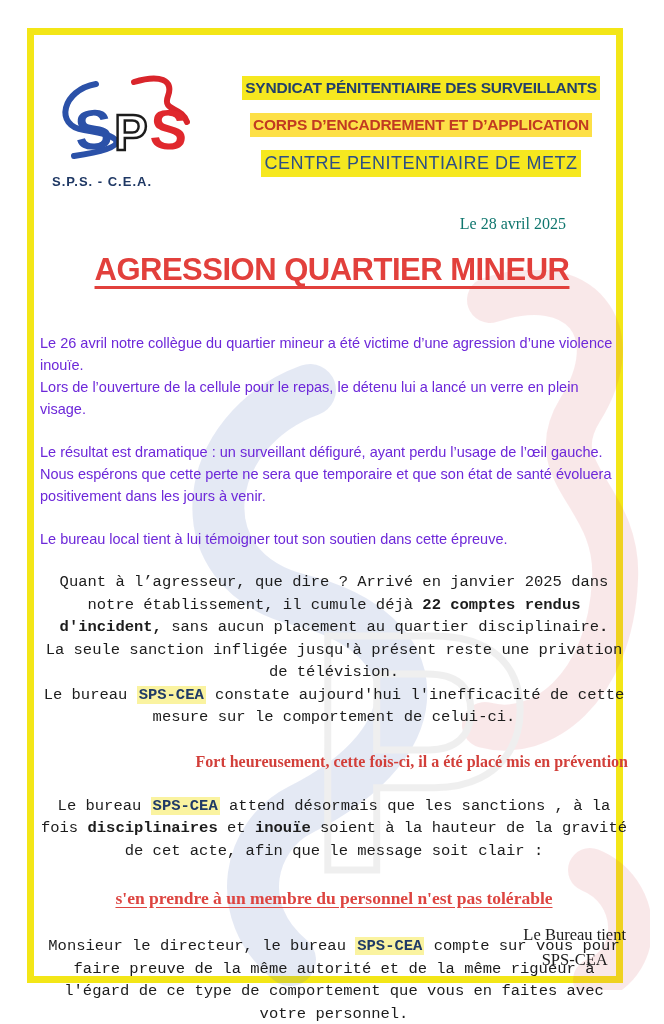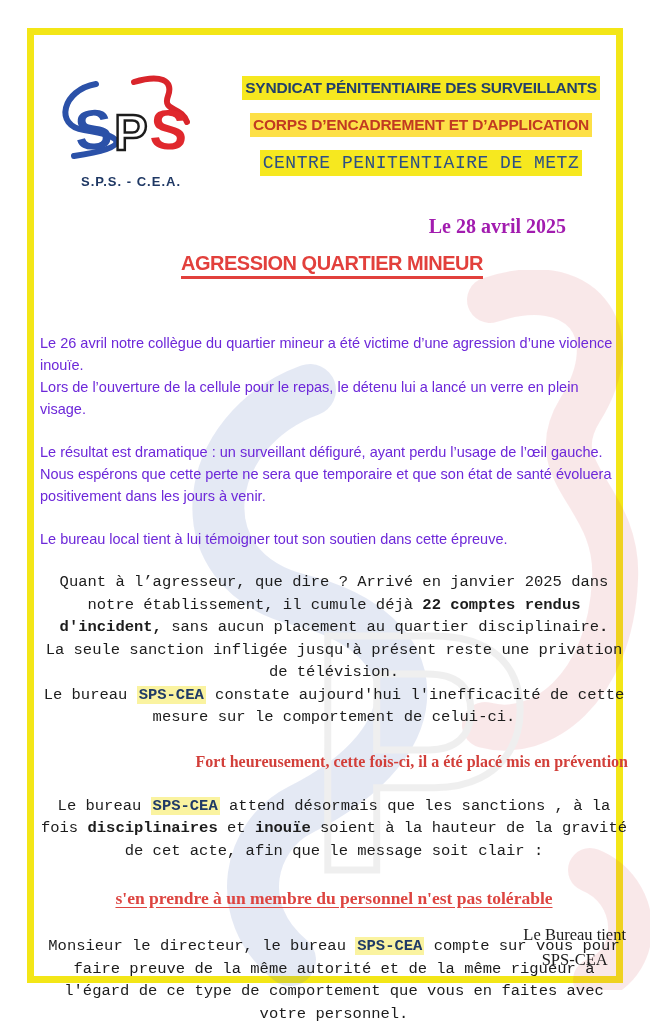--- a/index.html
+++ b/index.html
@@ -26,33 +26,33 @@
   
   .content{position:absolute;inset:0;z-index:2;}
   
   .logo{position:absolute;left:52px;top:74px;width:158px;height:120px;}
   .logo-letters{position:absolute;left:0;top:28px;width:158px;display:flex;justify-content:center;align-items:flex-end;gap:2px;
     font-family:"Liberation Sans",sans-serif;font-weight:bold;line-height:1;}
   .logo-s-blue{font-size:56px;color:#2b51a8;transform:rotate(-4deg);}
   .logo-p{font-size:50px;color:#ffffff;-webkit-text-stroke:2.5px #1c1c1c;text-stroke:2.5px #1c1c1c;}
   .logo-s-red{font-size:56px;color:#e0282d;transform:rotate(3deg);}
   .logo-swoosh{position:absolute;left:0;top:0;width:158px;height:100px;}
-  .logo-caption{position:absolute;left:0;top:100px;width:158px;text-align:center;
+  .logo-caption{position:absolute;left:0;top:100px;width:158px;
     font-family:"Liberation Sans",sans-serif;font-weight:bold;font-size:13px;color:#1f3864;letter-spacing:1px;}
   
   .org-header{position:absolute;left:212px;right:34px;top:76px;display:flex;flex-direction:column;align-items:center;gap:13px;}
   .org-line{display:inline-block;padding:3px 3px;}
   .org-line-1{background:#f6e81f;color:#223f6a;font-family:"Liberation Sans",sans-serif;font-weight:bold;font-size:15.5px;letter-spacing:-0.2px;}
   .org-line-2{background:#fde047;color:#c13a21;font-family:"Liberation Sans",sans-serif;font-weight:bold;font-size:15.5px;letter-spacing:-0.2px;}
-  .org-line-3{background:#f6e81f;color:#2c4f86;font-family:Liberation Mono, monospace;font-size:18px;letter-spacing:0.5px;}
+  .org-line-3{background:#f6e81f;color:#2c4f86;font-family:Liberation Sans, sans-serif;font-size:18px;letter-spacing:0.5px;}
   
-  .date-line{position:absolute;top:215px;right:98px;font-size:20px;color:#a21caf;font-weight:bold;}
+  .date-line{position:absolute;top:215px;right:98px;font-size:16px;color:#0f766e;}
   
   .doc-title{position:absolute;top:252px;left:0;width:664px;text-align:center;
-    font-family:"Liberation Sans",sans-serif;font-weight:bold;font-size:20px;letter-spacing:-0.5px;
+    font-family:"Liberation Sans",sans-serif;font-weight:bold;font-size:31px;letter-spacing:-0.5px;
     color:#e2403c;text-decoration:underline;text-decoration-thickness:2.5px;text-underline-offset:6px;}
   
   .doc-body{position:absolute;top:332px;left:40px;width:588px;}
   .para{white-space:pre-line;margin:0 0 21px 0;}
   .para-sans{font-family:"Liberation Sans",sans-serif;font-size:14.5px;line-height:22px;color:#6d28d9;}
   .para-serif{font-family:Liberation Mono, monospace;font-size:15.5px;line-height:22.5px;color:#1c1c1c;text-align:center;}
   .para-red-center{font-family:"Liberation Serif",serif;font-weight:bold;font-size:16px;color:#d23f3a;
     text-align:right;margin:24px 0 24px 0;}
   .para-red-underline{font-family:"Liberation Serif",serif;font-weight:bold;font-size:17.5px;color:#dd4440;
     text-align:center;margin:26px 0 26px 0;text-decoration:underline;text-underline-offset:3px;}

